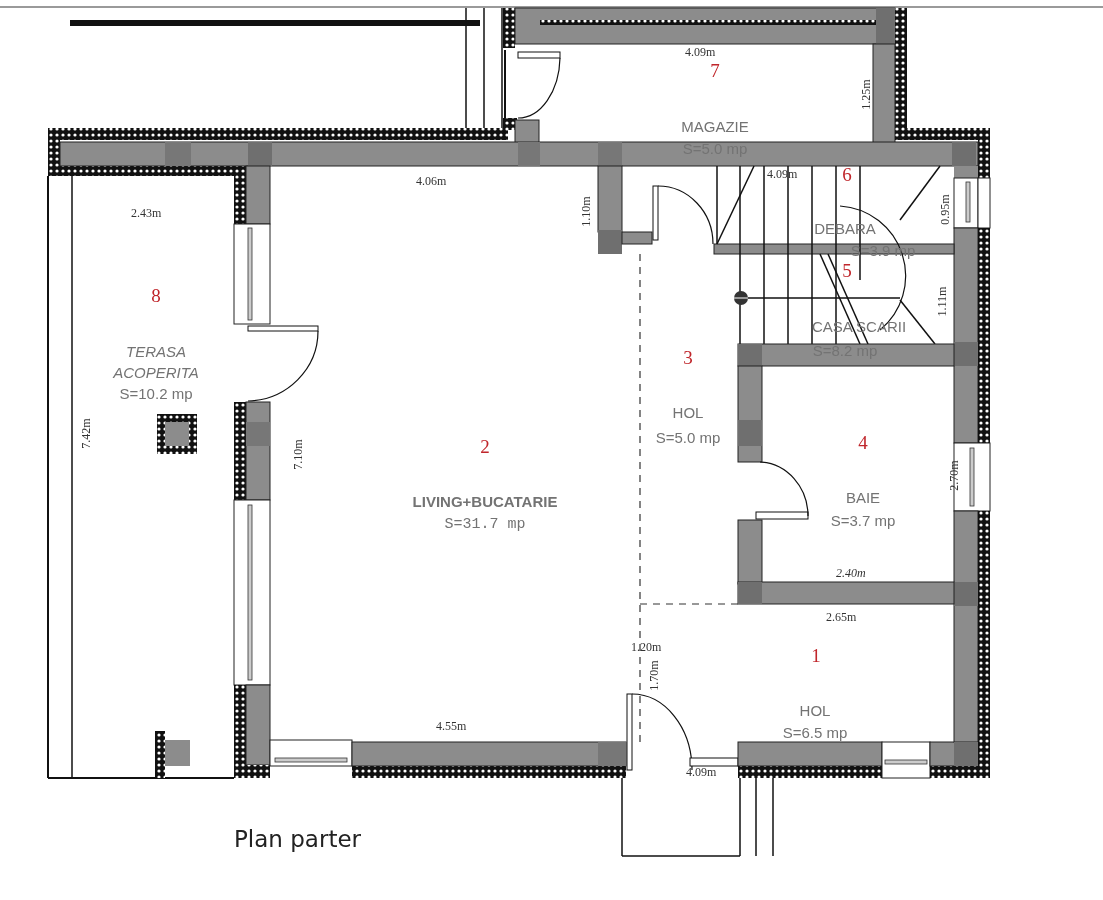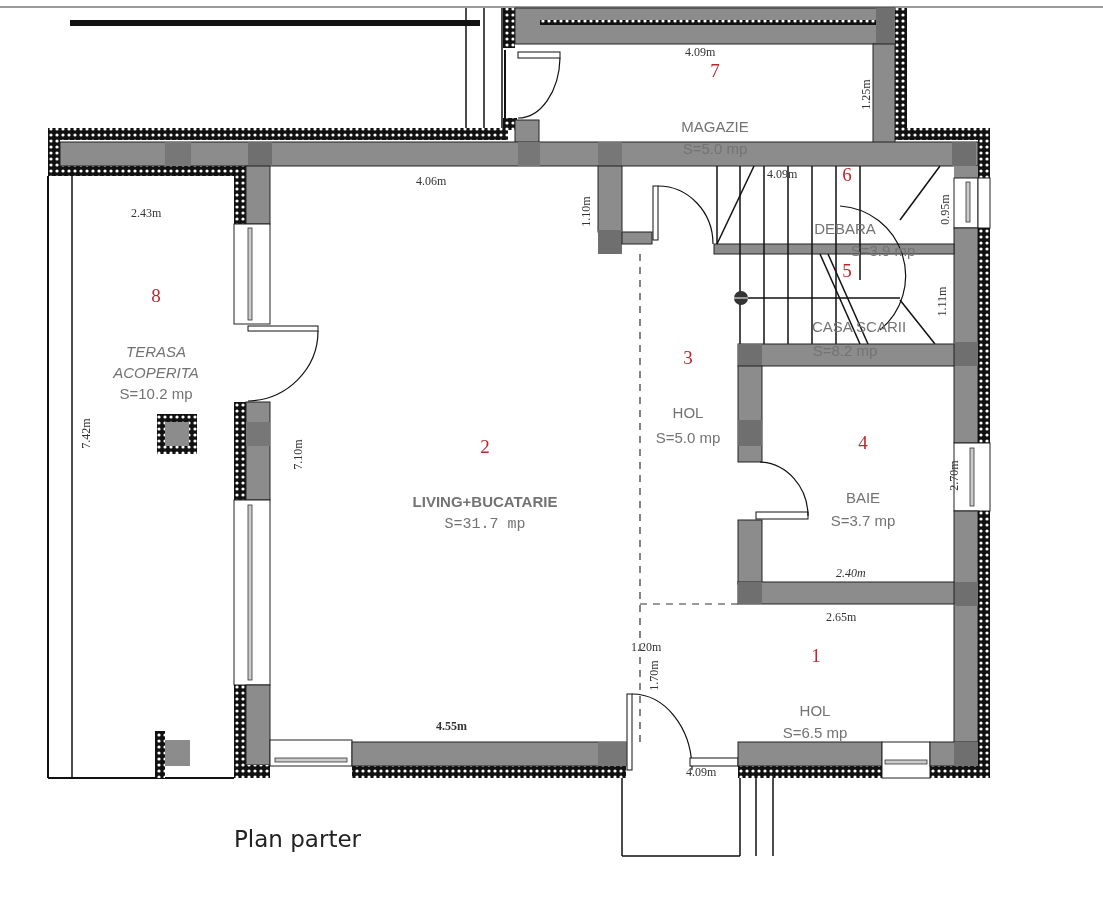--- a/index.html
+++ b/index.html
@@ -199,16 +199,16 @@
 <div class="dim" style="left:767px;top:167px;">4.09m</div>
 <div class="dim v" style="left:925px;top:202px;width:40px;text-align:center;">0.95m</div>
 <div class="dim v" style="left:922px;top:294px;width:40px;text-align:center;">1.11m</div>
 <div class="dim v" style="left:66px;top:426px;width:40px;text-align:center;">7.42m</div>
 <div class="dim v" style="left:278px;top:447px;width:40px;text-align:center;">7.10m</div>
 <div class="dim v" style="left:934px;top:468px;width:40px;text-align:center;">2.70m</div>
 <div class="dim" style="left:836px;top:566px;font-style:italic;">2.40m</div>
 <div class="dim" style="left:826px;top:610px;">2.65m</div>
 <div class="dim" style="left:631px;top:612px;margin-top:28px;">1.20m</div>
 <div class="dim v" style="left:634px;top:668px;width:40px;text-align:center;">1.70m</div>
-<div class="dim" style="left:436px;top:719px;font-weight:bold;">4.55m</div>
+<div class="dim" style="left:436px;top:719px;">4.55m</div>
 <div class="dim" style="left:686px;top:765px;">4.09m</div>
 
 <div class="caption">Plan parter</div>
 
 </body></html>

